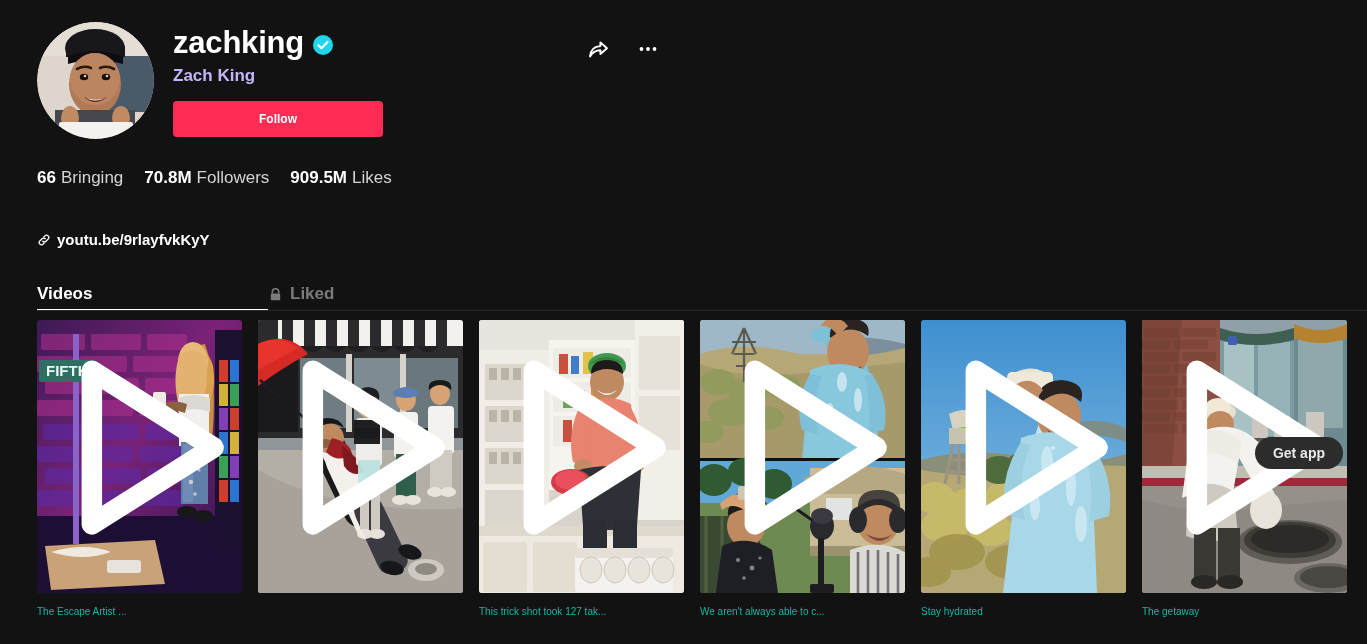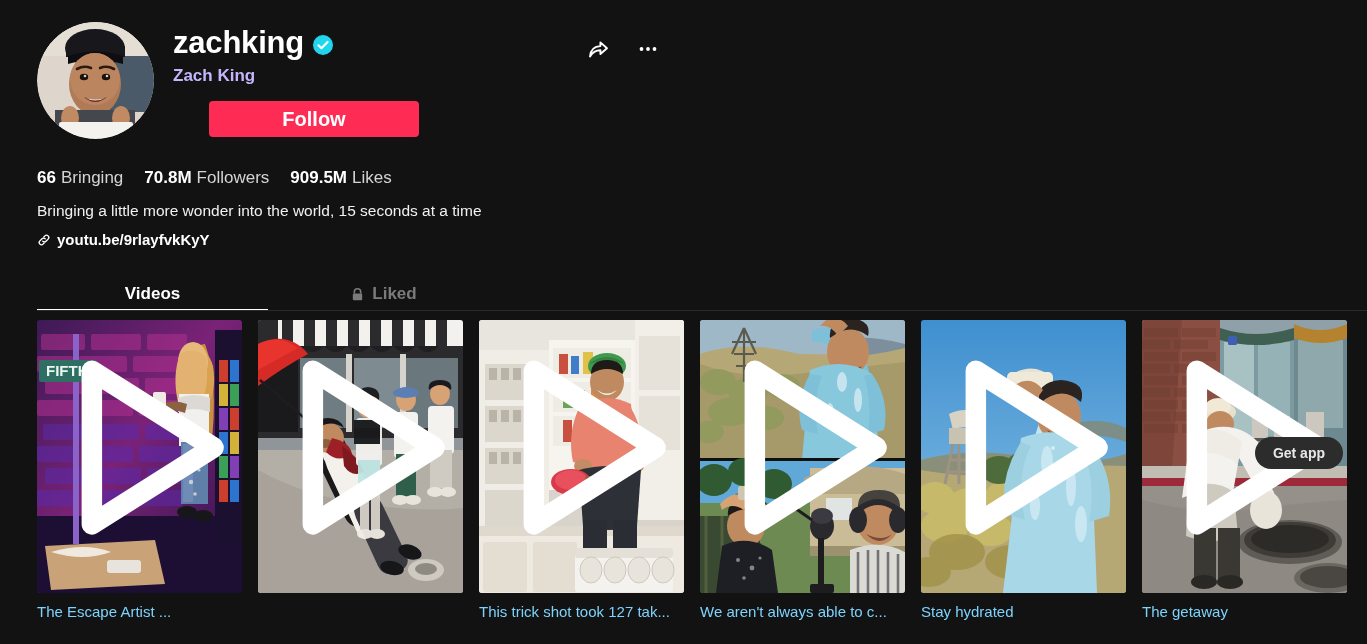--- a/index.html
+++ b/index.html
@@ -76,24 +76,23 @@
   .follow-button {
     display: block;
     margin-top: 14px;
     width: 210px;
     height: 36px;
     border: none;
     border-radius: 4px;
     background: #fe2c55;
     color: #ffffff;
     font-family: "Liberation Sans", sans-serif;
-    font-size: 20px;
+    font-size: 12px;
     font-weight: 700;
     cursor: pointer;
-    margin-left: 36px;
   }
 
   .header-actions {
     position: absolute;
     left: 545px;
     top: 11px;
     display: flex;
     align-items: center;
     gap: 18px;
   }
@@ -153,21 +152,21 @@
     top: 277px;
     width: 693px;
     height: 34px;
     display: flex;
   }
   .tab {
     width: 231px;
     height: 34px;
     display: flex;
     align-items: center;
-    justify-content: center;
+    justify-content: flex-start;
     gap: 7px;
     font-size: 17px;
     font-weight: 700;
     color: #7b7b7b;
     cursor: pointer;
     position: relative;
     background: none;
     border: none;
     font-family: "Liberation Sans", sans-serif;
   }
@@ -226,23 +225,23 @@
     font-size: 15px;
     font-weight: 700;
     color: #ffffff;
     text-shadow: 0 1px 3px rgba(0,0,0,0.65);
   }
   .play-icon { display: block; width: 15px; height: 15px; }
 
   .caption {
     margin-top: 9px;
     width: 205px;
-    font-size: 15px;
+    font-size: 10px;
     line-height: 20px;
-    color: #7dd3fc;
+    color: #14b8a6;
     white-space: nowrap;
     overflow: hidden;
     text-overflow: ellipsis;
     cursor: pointer;
   }
 
   
   .get-app {
     position: absolute;
     right: 24px;
@@ -332,21 +331,20 @@
       <span class="stat-value">66</span><span class="stat-label">Bringing</span>
     </div>
     <div class="stat">
       <span class="stat-value">70.8M</span><span class="stat-label">Followers</span>
     </div>
     <div class="stat">
       <span class="stat-value">909.5M</span><span class="stat-label">Likes</span>
     </div>
   </div>
 
-  <div class="bio">Bringing a little more wonder into the world, 15 seconds at a time</div>
 
   <a class="bio-link">
     <svg class="link-icon" viewBox="0 0 16 16" xmlns="http://www.w3.org/2000/svg">
       <path d="M6.6 9.4 a2.6 2.6 0 0 0 3.7 0 l2.4 -2.4 a2.6 2.6 0 0 0 -3.7 -3.7 l-1.2 1.2" fill="none" stroke="#ffffff" stroke-width="1.5" stroke-linecap="round"></path>
       <path d="M9.4 6.6 a2.6 2.6 0 0 0 -3.7 0 l-2.4 2.4 a2.6 2.6 0 0 0 3.7 3.7 l1.2 -1.2" fill="none" stroke="#ffffff" stroke-width="1.5" stroke-linecap="round"></path>
     </svg>
     <span>youtu.be/9rlayfvkKyY</span>
   </a>
 
   <div class="tabs">

